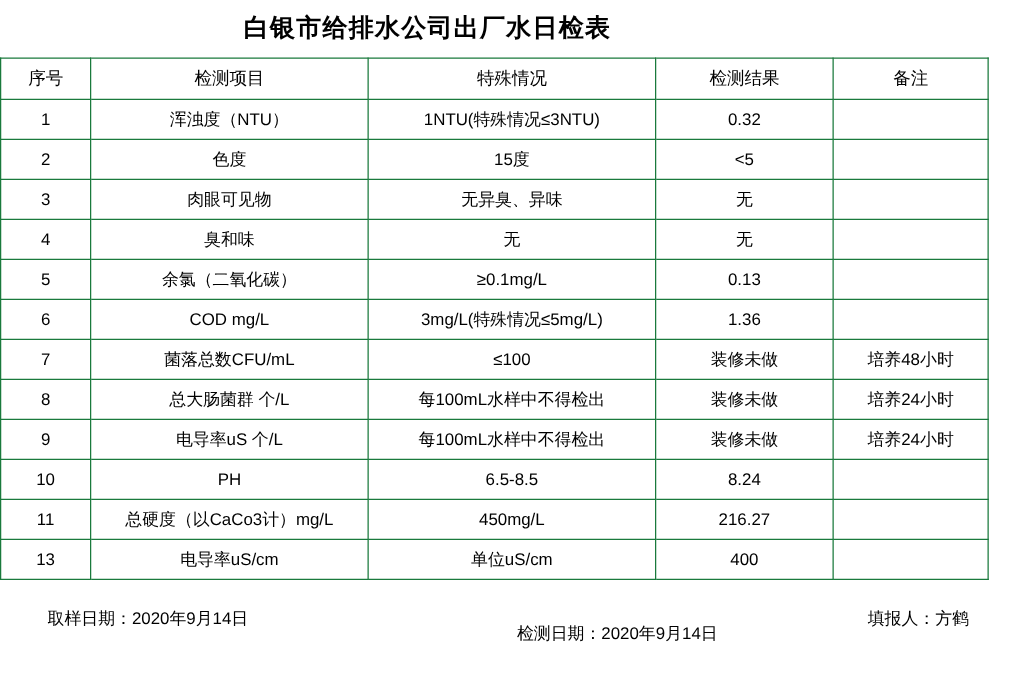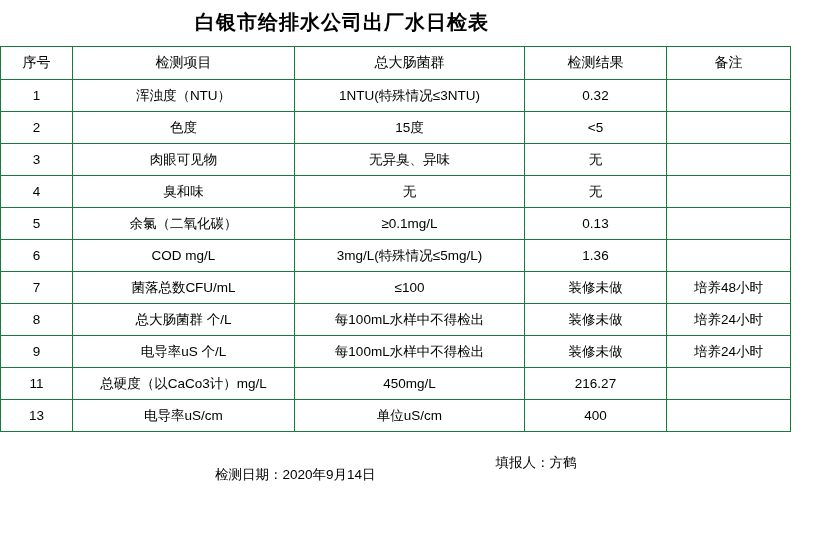--- a/index.html
+++ b/index.html
@@ -82,21 +82,21 @@
       <col class="c0">
         <col class="c1">
         <col class="c2">
         <col class="c3">
         <col class="c4">
     </colgroup>
     <thead>
       <tr>
         <td>序号</td>
         <td>检测项目</td>
-        <td>总大肠菌群</td>
+        <td>特殊情况</td>
         <td>检测结果</td>
         <td>备注</td>
       </tr>
     </thead>
     <tbody>
       <tr>
         <td>1</td>
         <td>浑浊度（NTU）</td>
         <td>1NTU(特殊情况≤3NTU)</td>
         <td>0.32</td>
@@ -152,34 +152,42 @@
         <td>培养24小时</td>
       </tr>
       <tr>
         <td>9</td>
         <td>电导率uS 个/L</td>
         <td>每100mL水样中不得检出</td>
         <td>装修未做</td>
         <td>培养24小时</td>
       </tr>
       <tr>
+        <td>10</td>
+        <td>PH</td>
+        <td>6.5-8.5</td>
+        <td>8.24</td>
+        <td></td>
+      </tr>
+      <tr>
         <td>11</td>
         <td>总硬度（以CaCo3计）mg/L</td>
         <td>450mg/L</td>
         <td>216.27</td>
         <td></td>
       </tr>
       <tr>
         <td>13</td>
         <td>电导率uS/cm</td>
         <td>单位uS/cm</td>
         <td>400</td>
         <td></td>
       </tr>
     </tbody>
   </table>
 
   <div class="footer">
+    <span class="f-item f-sample">取样日期：2020年9月14日</span>
     <span class="f-item f-test">检测日期：2020年9月14日</span>
     <span class="f-item f-filler">填报人：方鹤</span>
   </div>
 
 </div>
 
 </body></html>

